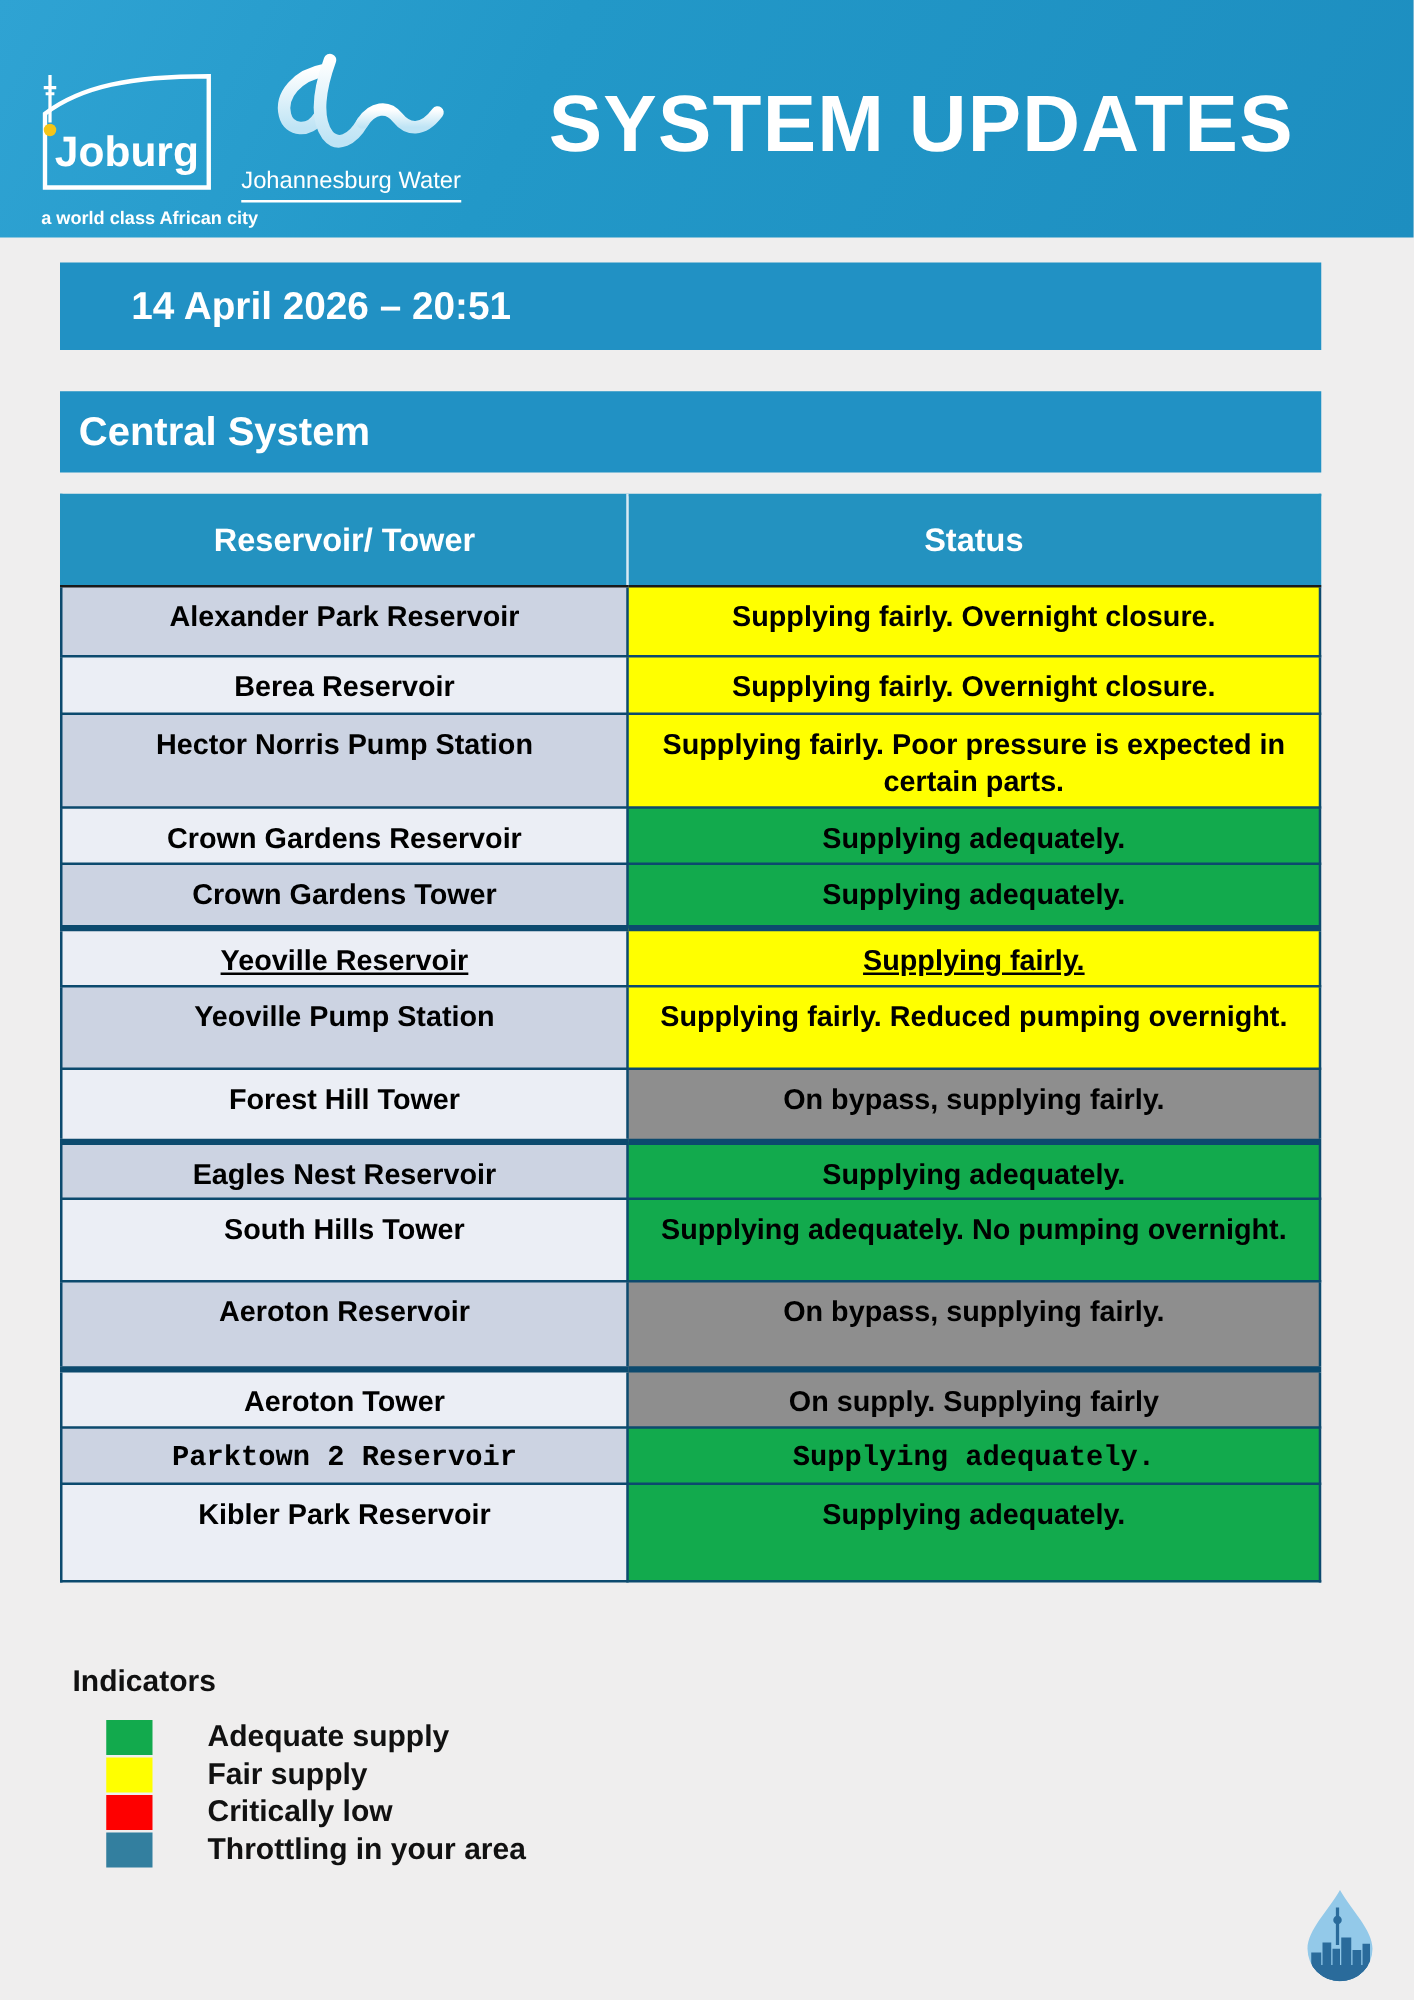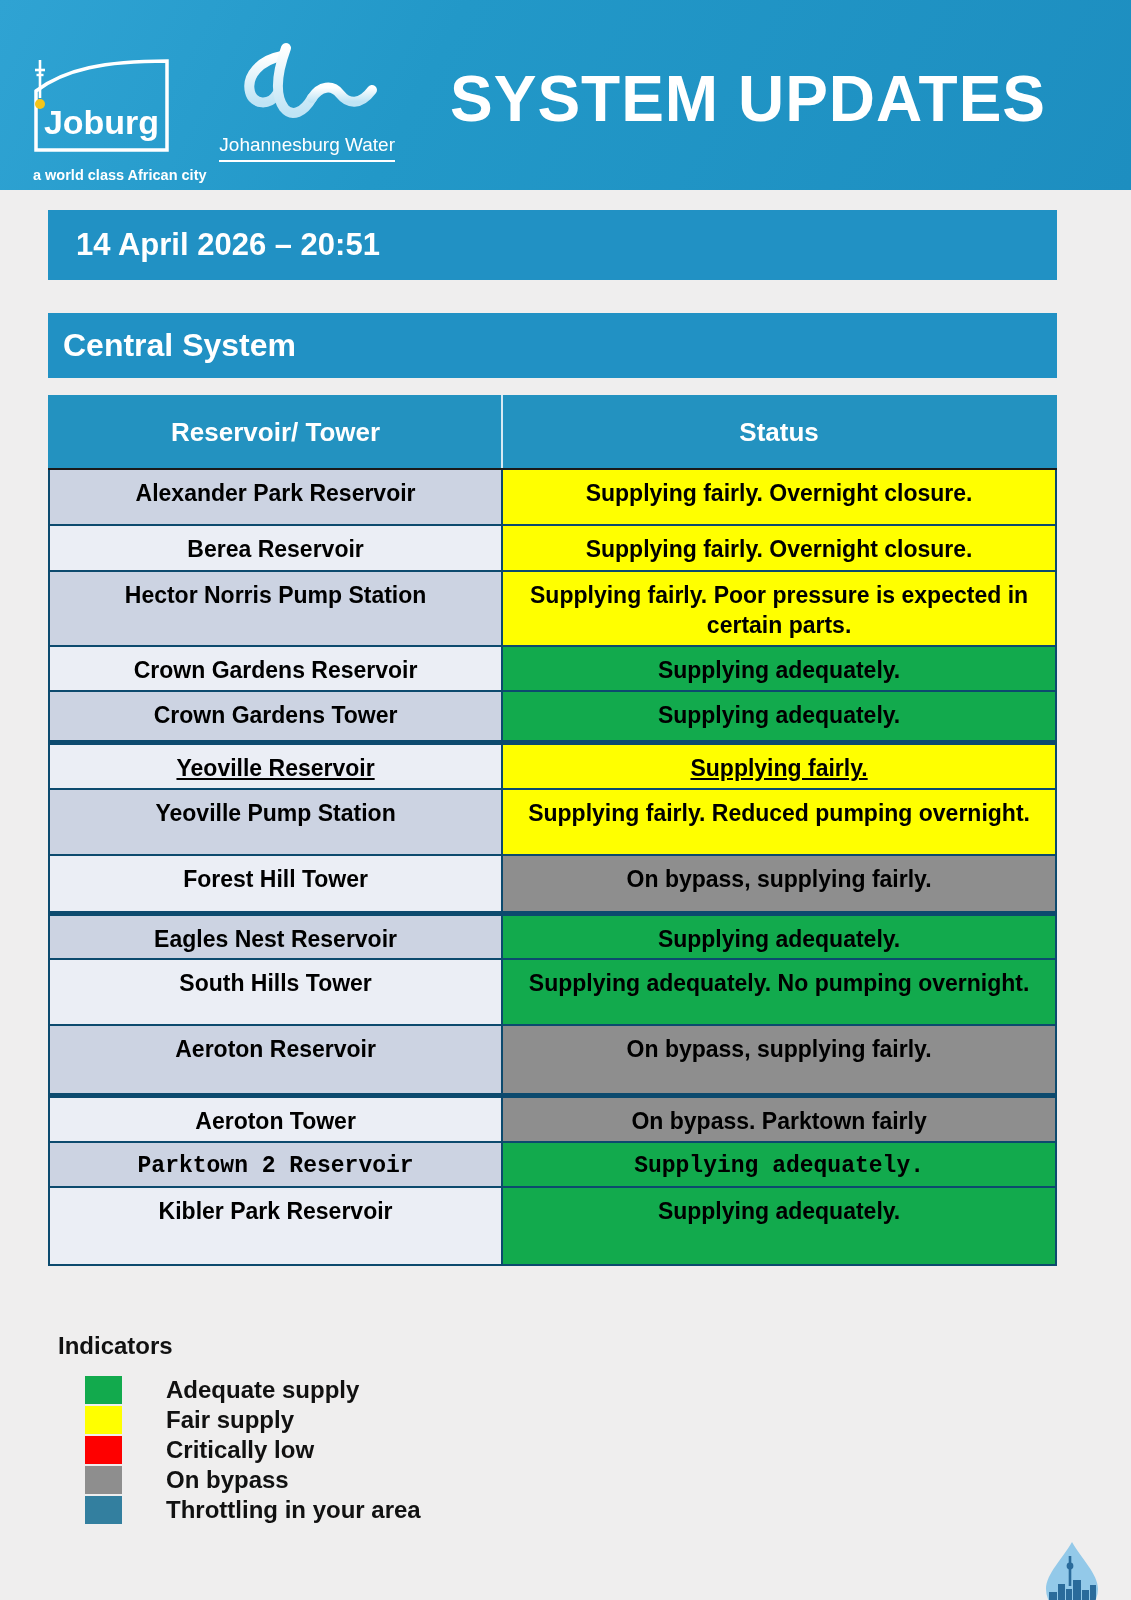--- a/index.html
+++ b/index.html
@@ -33,21 +33,21 @@
     letter-spacing: 0px; line-height: 1;
   }
   .joburg-tower {
     position: absolute; left: 63px; top: -14px;
   }
   .joburg-tagline {
     margin-top: 14px;
     color: #ffffff; font-weight: bold; font-size: 14.5px;
     white-space: nowrap;
   }
-  .jw-block { margin-left: 32px; margin-top: 42px; width: 180px; flex: none; text-align: right; }
+  .jw-block { margin-left: 10px; margin-top: 42px; width: 180px; flex: none; text-align: left; }
   .jw-waves { display: block; margin: 0 auto; }
   .jw-label {
     display: inline-block;
     color: #ffffff; font-size: 19px; font-weight: normal;
     padding-bottom: 4px;
     border-bottom: 2px solid #ffffff;
     white-space: nowrap;
   }
   .page-title {
     flex: 1;
@@ -65,21 +65,21 @@
     margin: 0 74px 0 48px;
     background: #2191c4;
     color: #ffffff;
     font-weight: bold;
   }
   .date-banner {
     margin-top: 20px;
     height: 70px;
     font-size: 31px;
     line-height: 70px;
-    padding-left: 28px;
+    padding-left: 57px;
   }
   .section-banner {
     margin-top: 33px;
     height: 65px;
     font-size: 32px;
     line-height: 65px;
     padding-left: 15px;
   }
 
   
@@ -240,21 +240,21 @@
       <tr>
         <td class="cell-name">South Hills Tower</td>
         <td class="cell-status" style="background: rgb(18, 170, 77);">Supplying adequately. No pumping overnight.</td>
       </tr>
       <tr>
         <td class="cell-name">Aeroton Reservoir</td>
         <td class="cell-status" style="background: rgb(142, 142, 142);">On bypass, supplying fairly.</td>
       </tr>
       <tr>
         <td class="cell-name">Aeroton Tower</td>
-        <td class="cell-status" style="background: rgb(142, 142, 142);">On bypass. Parktown fairly</td>
+        <td class="cell-status" style="background: rgb(142, 142, 142);">On supply. Supplying fairly</td>
       </tr>
       <tr>
         <td class="cell-name">Parktown 2 Reservoir</td>
         <td class="cell-status" style="background: rgb(18, 170, 77);">Supplying adequately.</td>
       </tr>
       <tr>
         <td class="cell-name">Kibler Park Reservoir</td>
         <td class="cell-status" style="background: rgb(18, 170, 77);">Supplying adequately.</td>
       </tr>
     </tbody>
@@ -267,24 +267,20 @@
         <span class="swatch" style="background: rgb(18, 170, 77);"></span>
         <span class="legend-label">Adequate supply</span>
       </div>
       <div class="legend-row">
         <span class="swatch" style="background: rgb(255, 255, 0);"></span>
         <span class="legend-label">Fair supply</span>
       </div>
       <div class="legend-row">
         <span class="swatch" style="background: rgb(254, 0, 0);"></span>
         <span class="legend-label">Critically low</span>
-      </div>
-      <div class="legend-row">
-        <span class="swatch" style="background: rgb(142, 142, 142);"></span>
-        <span class="legend-label">On bypass</span>
       </div>
       <div class="legend-row">
         <span class="swatch" style="background: rgb(51, 127, 159);"></span>
         <span class="legend-label">Throttling in your area</span>
       </div>
     </div>
 </div>
 
 <div class="footer">
   <svg width="62" height="76" viewBox="0 0 62 76">

